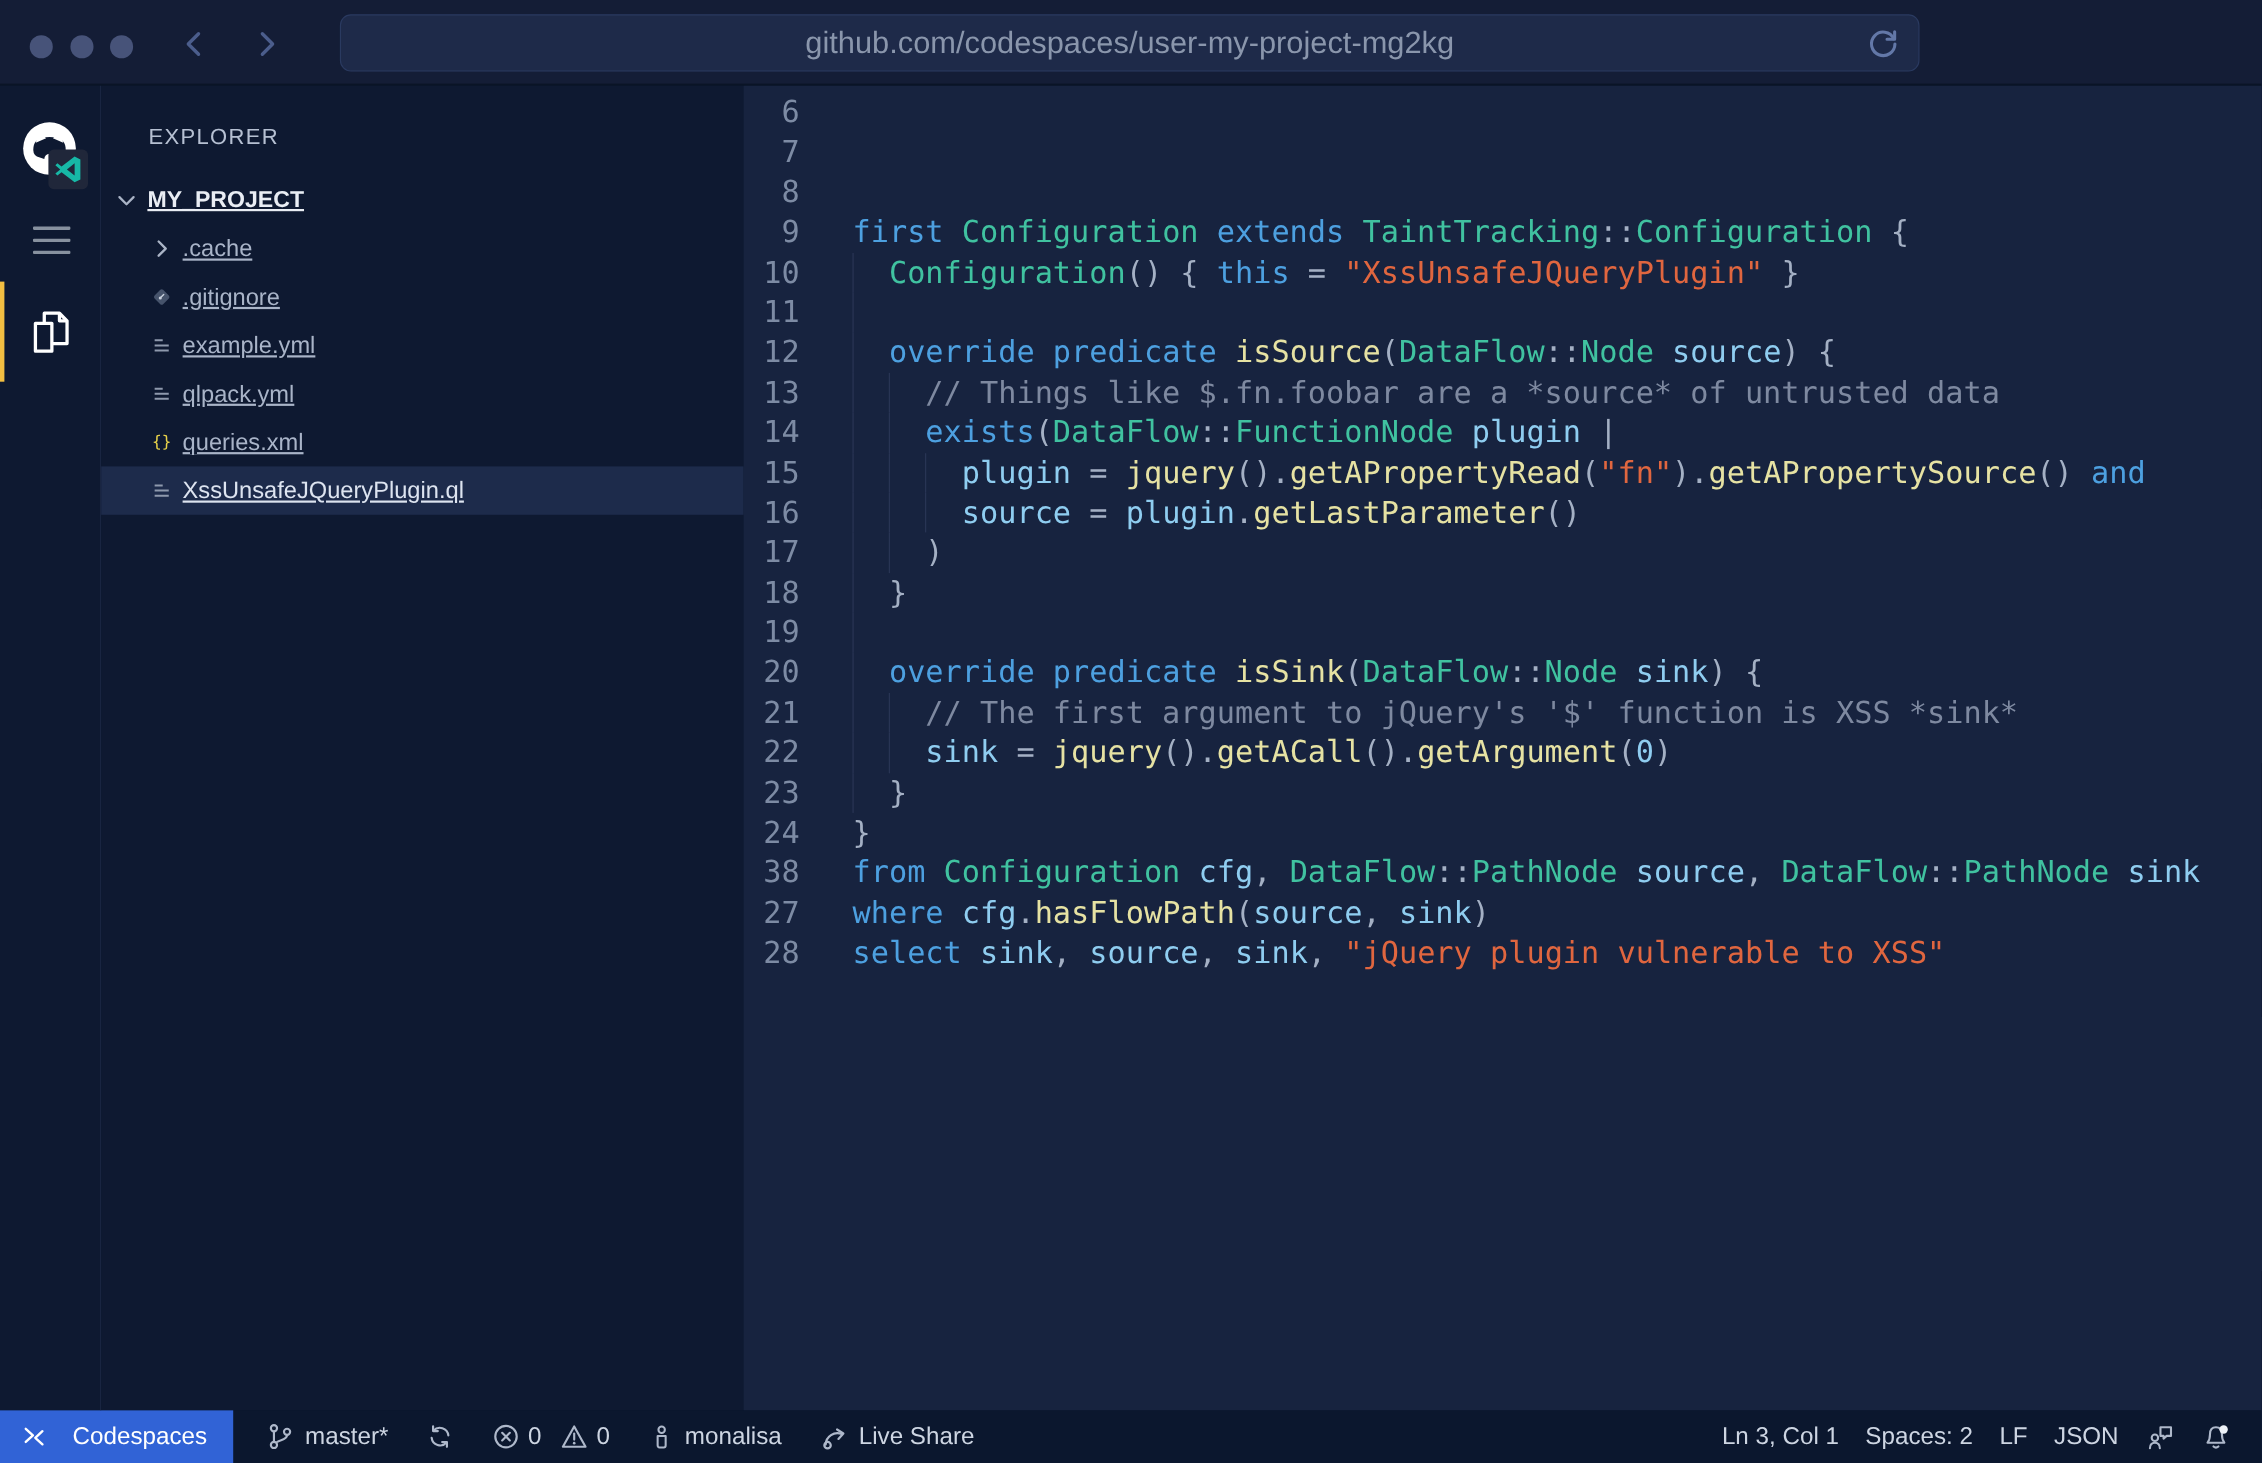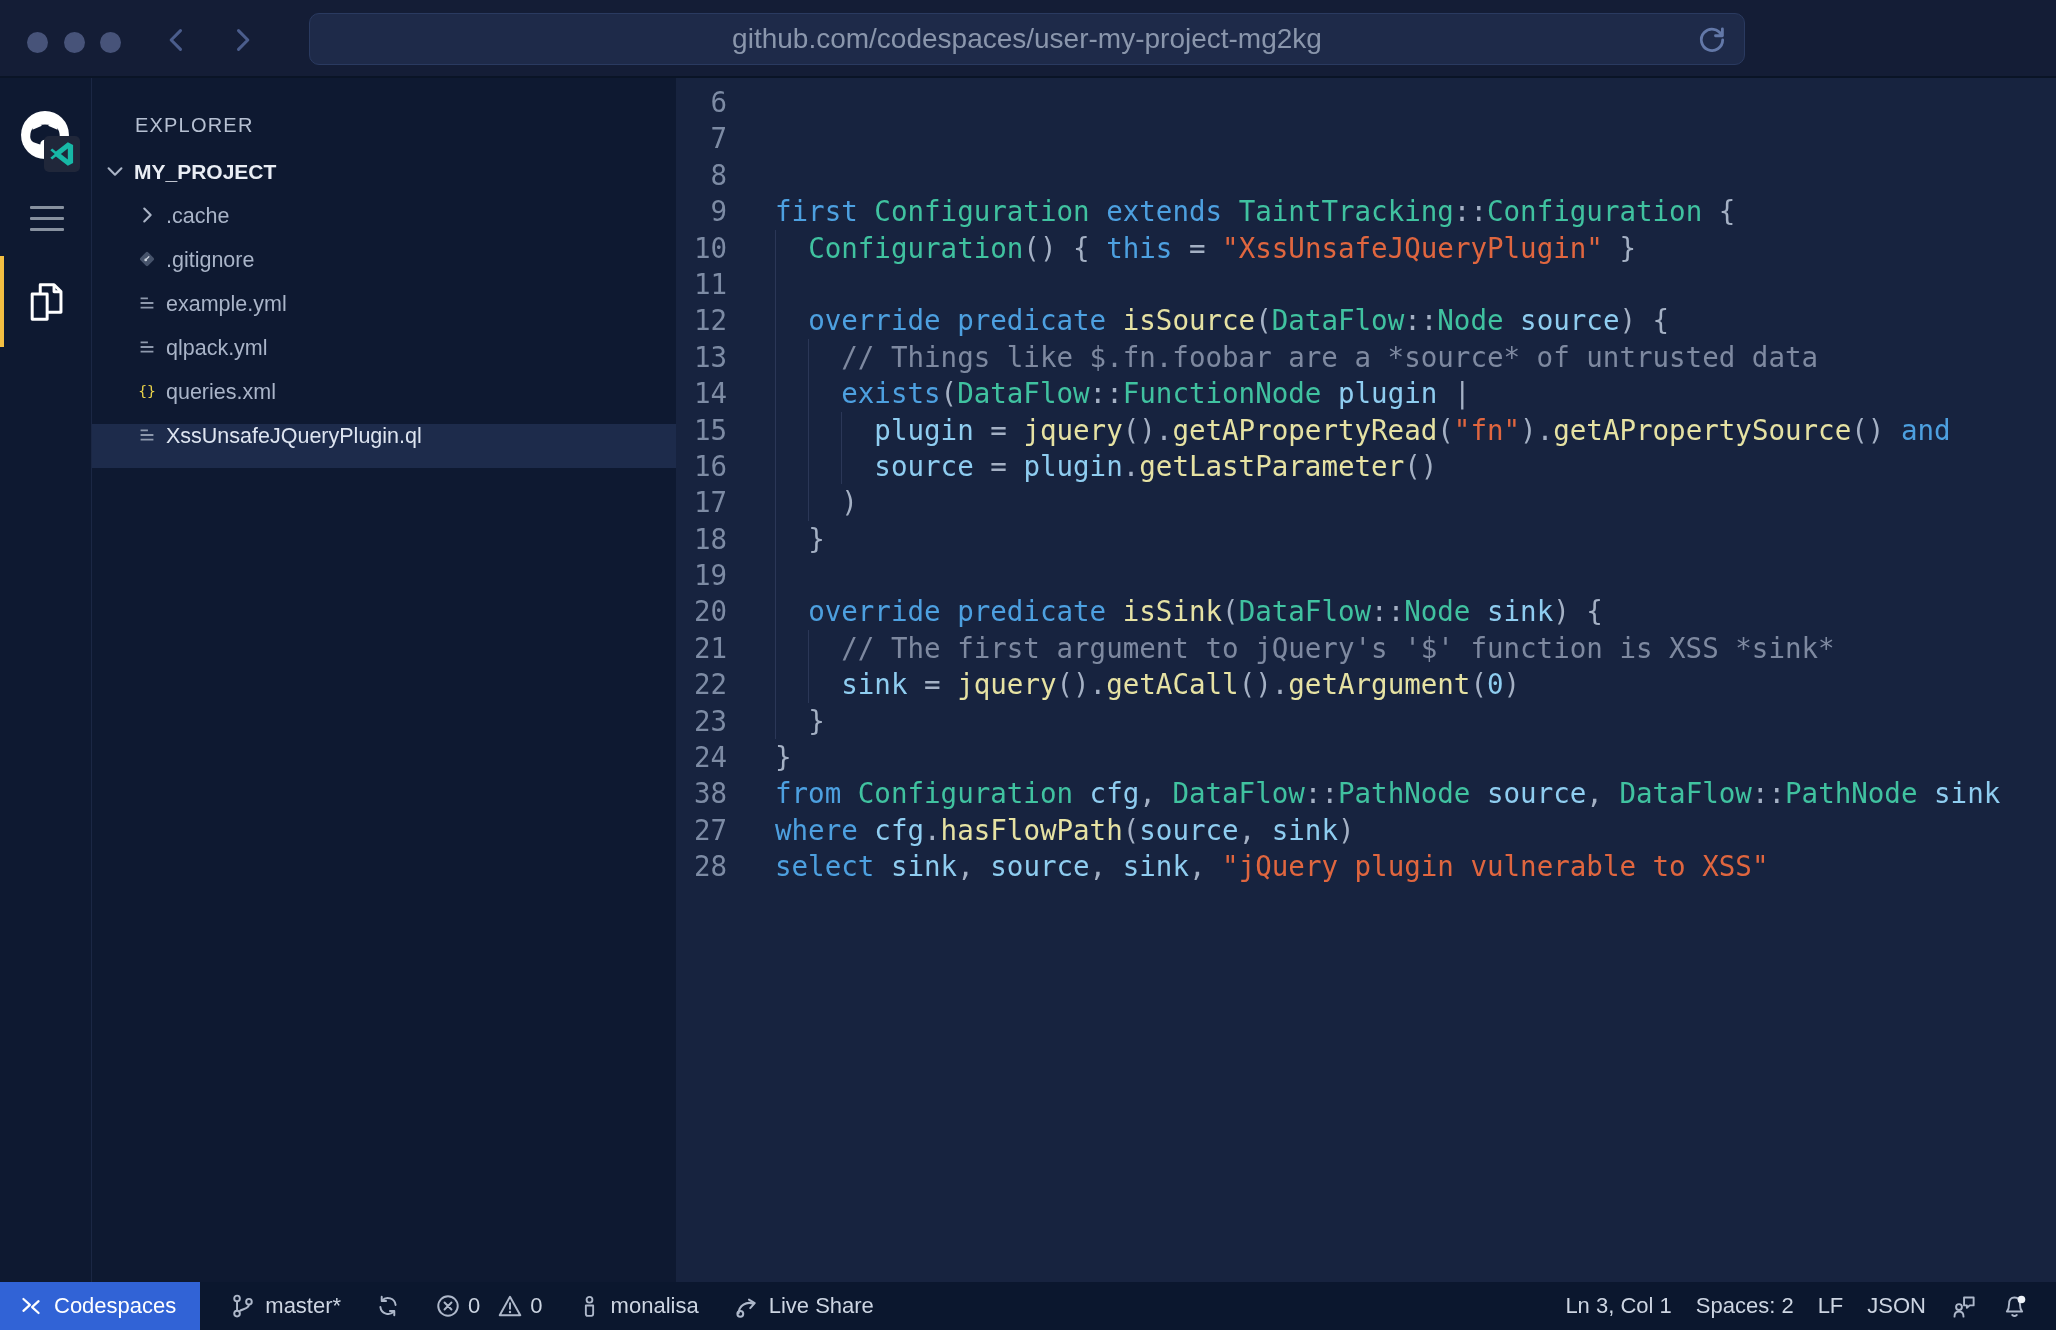--- a/index.html
+++ b/index.html
@@ -23,21 +23,21 @@
   .vsc-badge { position:absolute; left:44px; top:58px; width:36px; height:36px; background:#20273a; border-radius:5px;
                display:flex; align-items:center; justify-content:center; }
   .hamburger { position:absolute; left:30px; top:128px; width:34px; cursor:pointer; }
   .hamburger div { height:3px; background:#87919f; margin-bottom:8px; border-radius:1px; }
   .files-slot { position:absolute; left:0; top:178px; width:92px; height:91px; display:flex; align-items:center; justify-content:center; }
   .active-ind { position:absolute; left:0; top:178px; width:4px; height:91px; background:#f3bf42; }
 
   .sidebar { position:relative; width:584px; height:100%; background:#0e1931; flex:none; }
   .explorer-title { position:absolute; left:43px; top:36px; color:#b6c0d2; font-size:20px; letter-spacing:1.2px; }
   .tree { position:absolute; left:0; top:82px; width:584px; }
-  .trow { position:relative; width:584px; height:44px; display:flex; align-items:flex-start; color:#a9b4c8; font-size:21.5px; cursor:pointer; }
+  .trow { position:relative; width:584px; height:44px; display:flex; align-items:center; color:#a9b4c8; font-size:21.5px; cursor:pointer;text-decoration:underline; }
   .trow.sel { background:#1d2b4b; color:#dde4f0; }
   .trow.root { color:#e9edf4; font-weight:bold; font-size:21px; }
   .tic { width:30px; display:flex; justify-content:center; align-items:center; flex:none; }
   .root .tic { margin-left:8px; }
   .child .tic { margin-left:40px; }
   .tlabel { margin-left:4px; white-space:nowrap; }
 
   .editor { position:relative; flex:1; height:100%; background:#17233f; overflow:hidden; }
   .lines { padding-top:6px; }
   .line { display:flex; height:36.4px; line-height:36.4px; font-family:"DejaVu Sans Mono", monospace; font-size:27.5px; }
@@ -45,21 +45,21 @@
   .codetxt { position:relative; flex:1; padding-left:48px; white-space:pre; }
   .guide { position:absolute; top:0; bottom:0; width:1px; background:#2b3757; }
   .tk-kw{color:#4da0e0}.tk-ty{color:#40c2a0}.tk-fn{color:#e6e2a3}.tk-va{color:#8fcdf0}
   .tk-st{color:#e0663f}.tk-cm{color:#7e89a0}.tk-pu{color:#a4b0c4}.tk-pl{color:#d6deea}
 
   
   .statusbar { display:flex; width:2056px; height:48px; background:#0b172e; align-items:center; color:#cdd5e2; font-size:22px; }
   .sb-left { display:flex; align-items:center; height:100%; flex:1; }
   .sb-right { display:flex; align-items:center; height:100%; gap:24px; padding-right:28px; }
   .sb-item { display:flex; align-items:center; gap:9px; height:100%; cursor:pointer; }
-  .sb-blue { background:#3163d6; color:#ffffff; padding:0 24px 0 18px; gap:10px; }
+  .sb-blue { background:#3163d6; color:#ffffff; padding:0 24px 0 18px; gap:22px; }
   .sb-left .sb-item + .sb-item { margin-left:34px; }
   .sb-blue + .sb-item { margin-left:30px !important; }
   .probnum { margin-left:-2px; }
   svg { display:block; }
 </style>
 </head>
 <body>
 
 <div class="chrome">
   <div class="dot" style="left:27px"></div>

